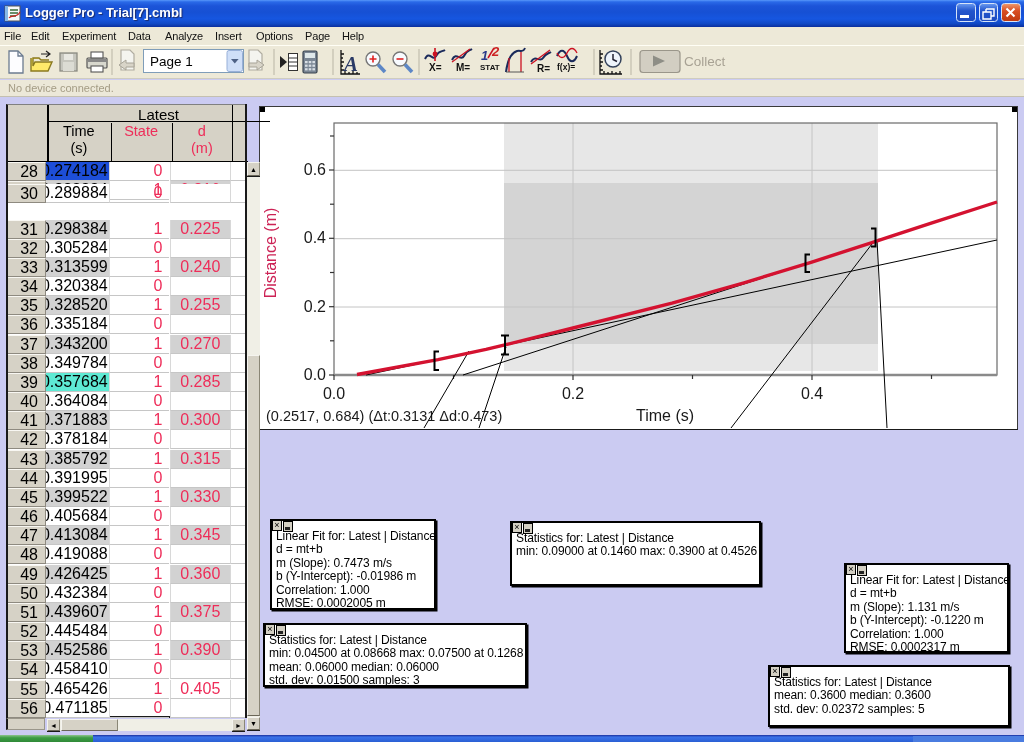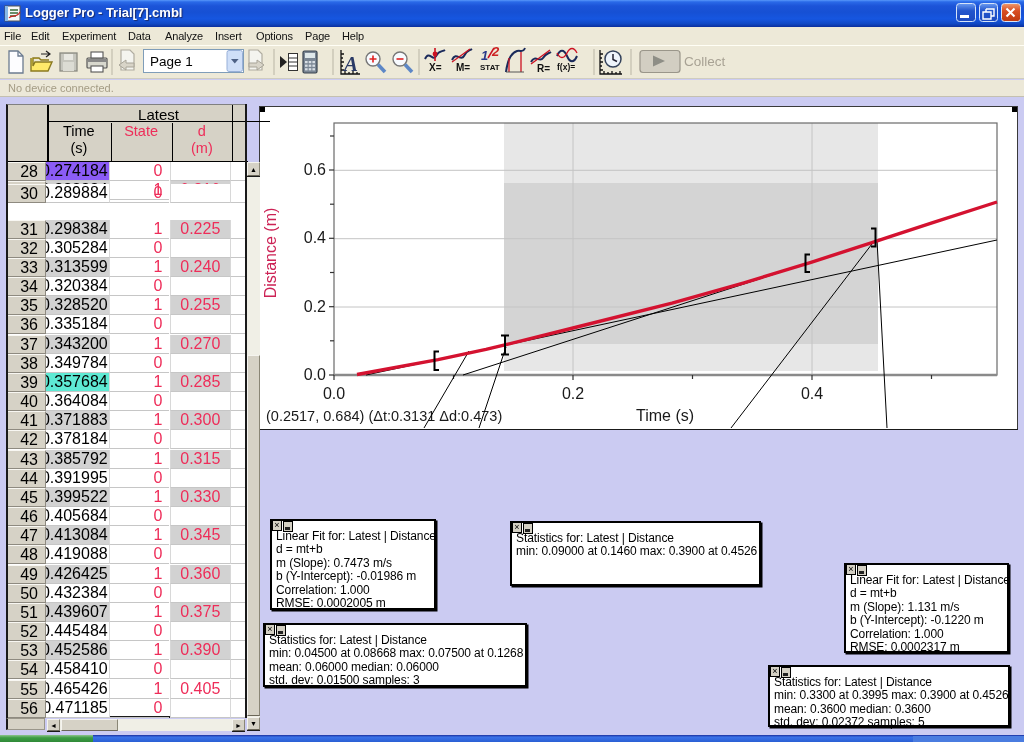--- a/index.html
+++ b/index.html
@@ -238,21 +238,21 @@
 <div style="position:absolute;left:102.7px;top:17.5px;width:1px;height:40.5px;background:#000"></div>
 <div style="position:absolute;left:163.5px;top:17.5px;width:1px;height:40.5px;background:#000"></div>
 <div style="position:absolute;left:224.3px;top:0;width:1px;height:58px;background:#000"></div>
 <div style="position:absolute;left:0;bottom:0;width:240px;height:1.5px;background:#000"></div>
 </div>
 <div class="abs tbody"></div>
 <div class="abs" style="left:245px;top:104px;width:2px;height:614px;background:#1a1a1a"></div>
 <div class="abs" style="left:6px;top:716px;width:241px;height:2px;background:#1a1a1a"></div>
 <div class="tr" style="top:162.0px">
 <div class="rn">28</div>
-<div class="tc" style="background:#8b5cf6">
+<div class="tc" style="background:#1d4ed8">
       <span>0.274184</span>
     </div>
 <div class="sc">0</div>
 <div class="dc" style="background:#fff"></div>
 <div class="xc"></div>
 </div>
 <div class="tr" style="top:181.2px">
 <div class="rn">29</div>
 <div class="tc" style="background:#d2d2d2">
       <span>0.282884</span>
@@ -556,20 +556,19 @@
       <div>b (Y-Intercept): -0.1220 m</div>
       <div>Correlation: 1.000</div>
       <div>RMSE: 0.0002317 m</div>
     </div>
   </div>
 <div class="fbox" style="left:768px;top:665px;width:242px;height:62px">
 <div class="sq1">×</div>
     <div class="sq2"></div>
 <div class="btxt">
       <div>Statistics for: Latest | Distance</div>
-      <div>min: 0.3300 at 0.3995 max: 0.3900 at 0.4526</div>
       <div>mean: 0.3600 median: 0.3600</div>
       <div>std. dev: 0.02372 samples: 5</div>
     </div>
   </div>
 
 <div class="abs" style="left:0;top:735px;width:1024px;height:7px;background:linear-gradient(180deg,#1a2f9e,#3a72e8 30%,#2a5fd4)"></div>
 <div class="abs" style="left:913px;top:736px;width:111px;height:6px;background:#4a7ce0"></div>
 <div class="abs" style="left:0;top:735px;width:93px;height:7px;background:linear-gradient(180deg,#8cc48c,#3c9c44 40%,#2f8a38)"></div>
 </body></html>

